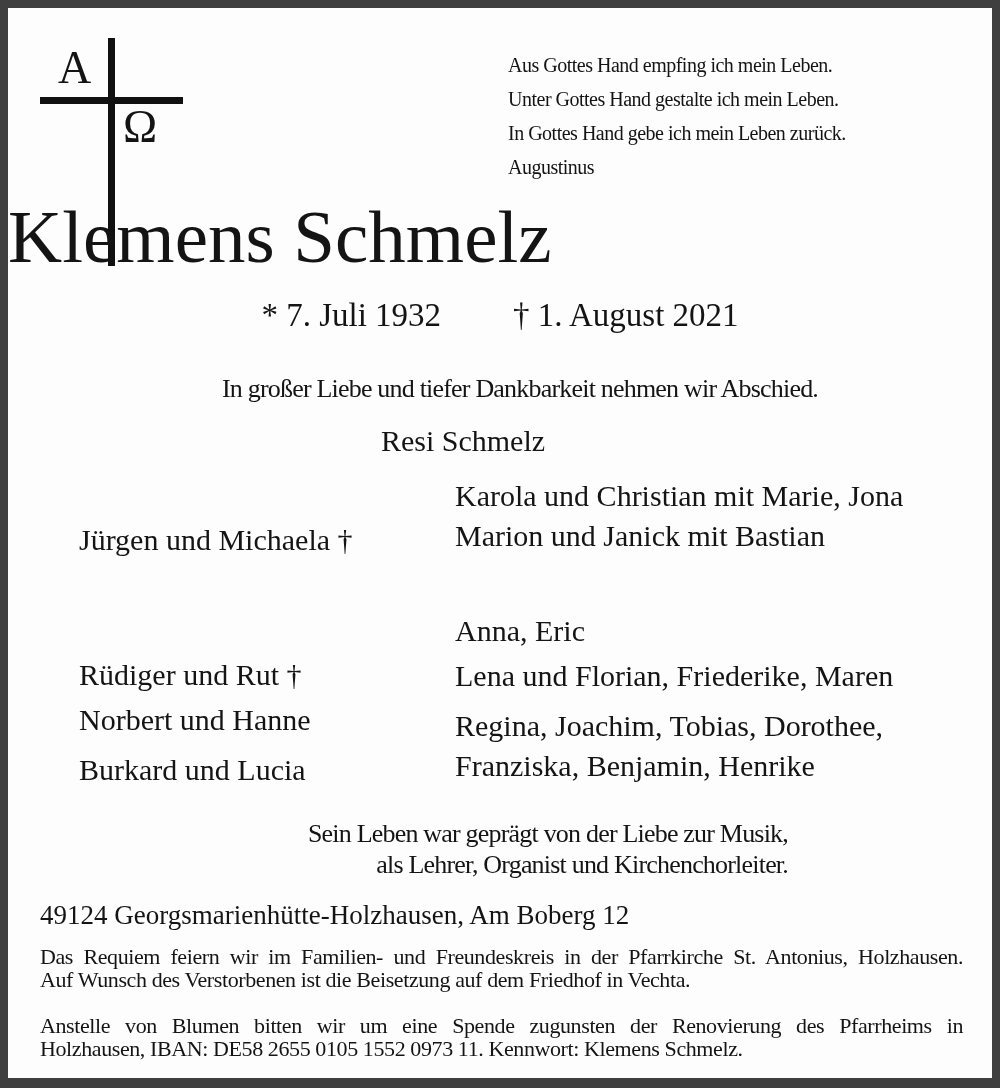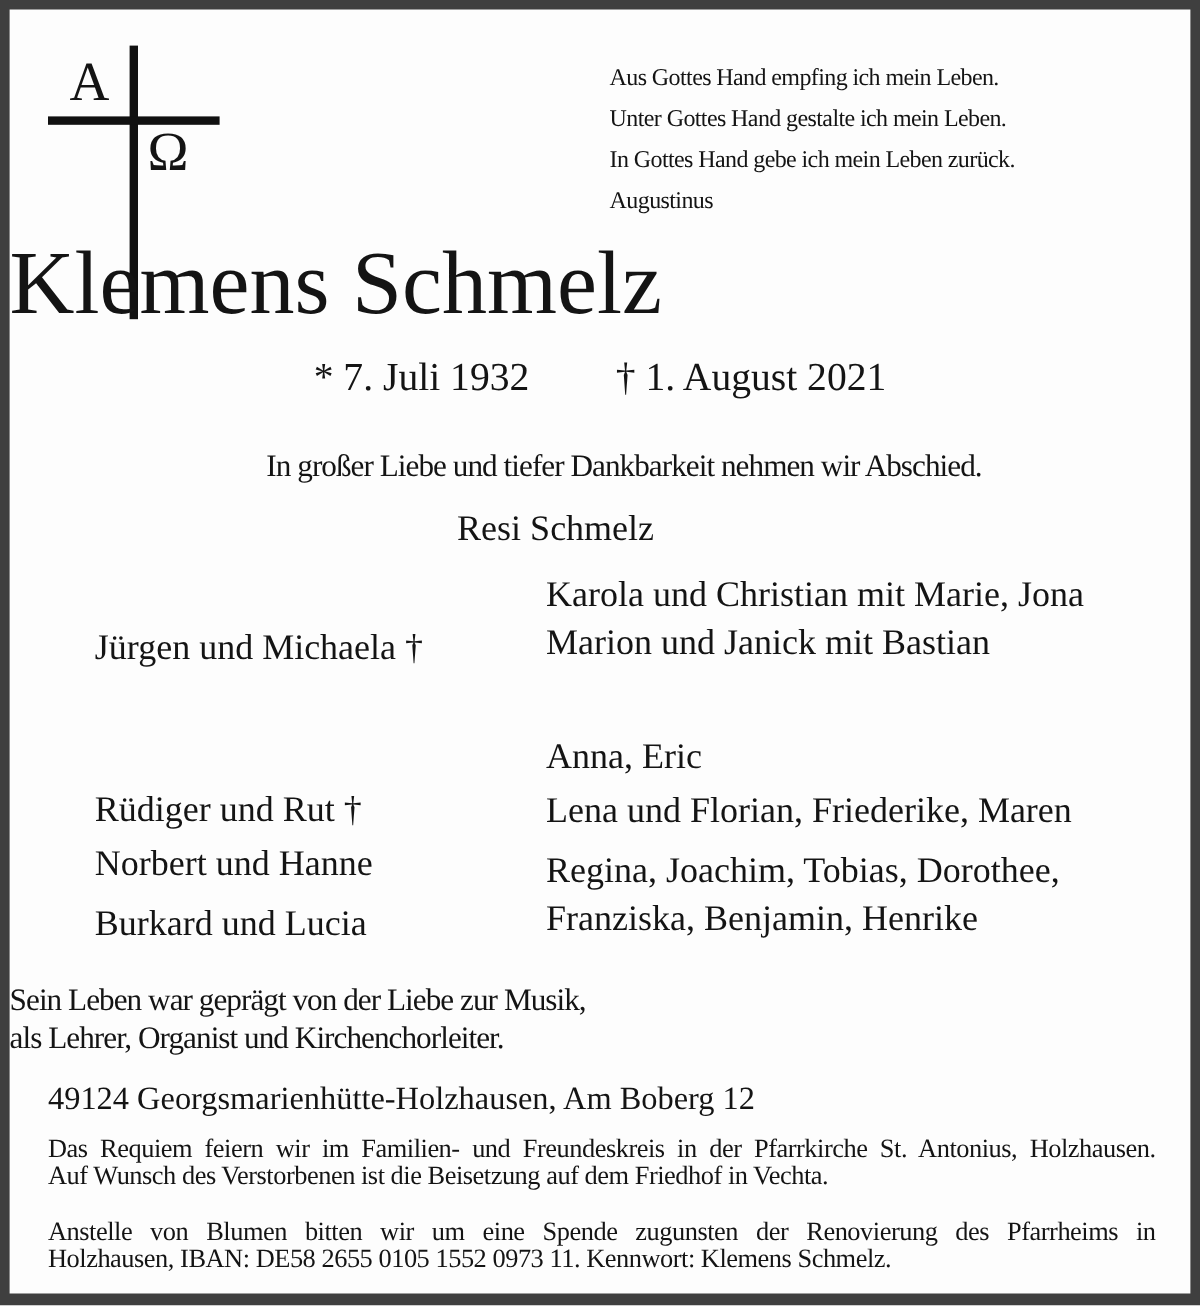--- a/index.html
+++ b/index.html
@@ -37,21 +37,21 @@
               font-size:26px; line-height:31px; letter-spacing:-0.8px;padding-left:20px; }
   .widow { left:-37px; top:416px; width:984px; text-align:center;
            font-size:30px; line-height:34px; }
 
   
   .frow { left:0; width:984px; font-size:30px; line-height:40px; }
   .frow .fleft  { position:absolute; left:71px; top:0; width:380px;margin-top:44px; }
   .frow .fright { position:absolute; left:447px; top:0; width:520px; }
   .r1 { top:468px; } .r2 { top:603px; } .r3 { top:648px; } .r4 { top:698px; }
 
-  .tribute { left:0; top:810px; width:780px; text-align:left;
+  .tribute { left:0; top:810px; width:780px; text-align:right;
              font-size:26px; line-height:31px; letter-spacing:-0.8px; }
 
   .address { left:32px; top:893px; width:923px; font-size:27px; line-height:28px; }
 
   .notice { left:32px; width:923px; font-size:22px; line-height:23px; letter-spacing:-0.4px; }
   .n1 { top:937px; } .n2 { top:1006px; }
   .notice div { text-align:left; }
   .notice .stretch { text-align:justify; text-align-last:justify; -moz-text-align-last:justify; }
 </style>
 </head>

